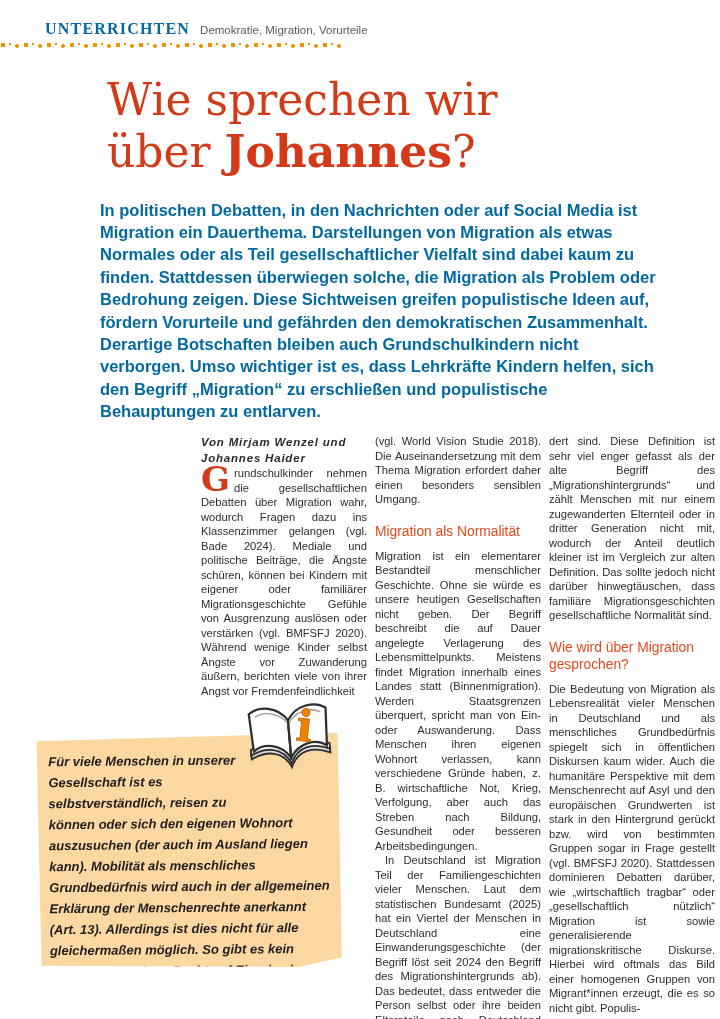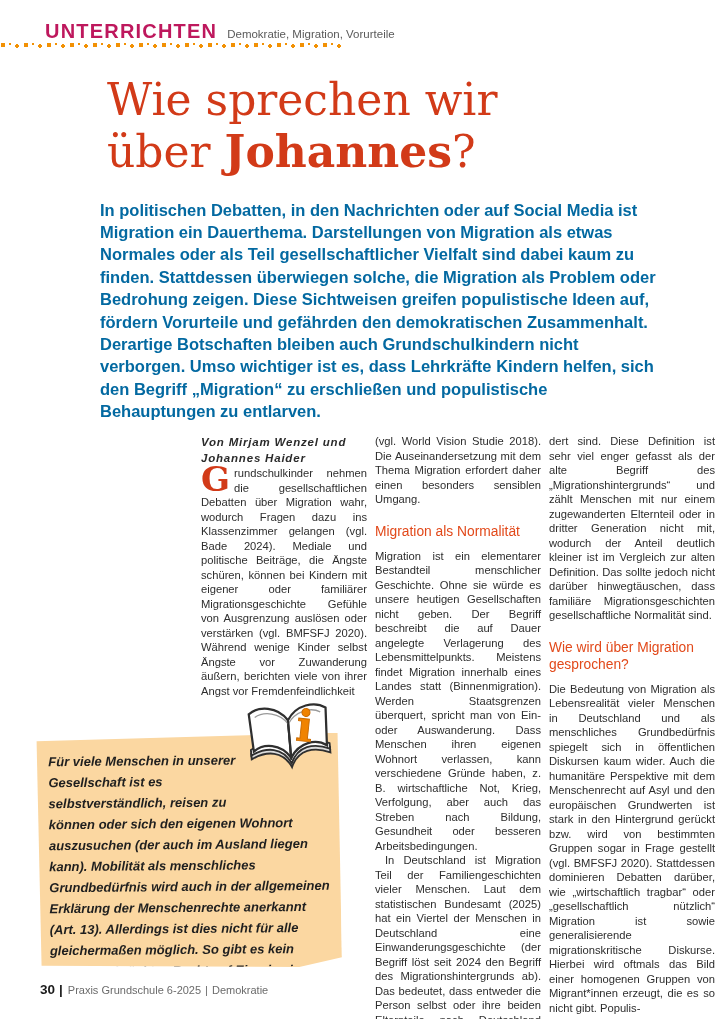--- a/index.html
+++ b/index.html
@@ -3,21 +3,21 @@
 <meta charset="utf-8">
 <style>
   html,body{margin:0;padding:0;background:#ffffff;}
   .page{
     position:relative;width:720px;height:1019px;overflow:hidden;
     background:#ffffff;font-family:"Liberation Sans",sans-serif;color:#2d2d2d;
   }
   
   .header{position:absolute;left:45px;top:20px;white-space:nowrap;}
   .header .section{
-    font-size:20px;font-weight:bold;letter-spacing:1.2px;color:#be185d;
+    font-size:16px;font-weight:bold;letter-spacing:1.2px;color:#0369a1;font-family:Liberation Serif, serif;
   }
   .header .topics{
     font-size:11.5px;color:#5a5a5a;margin-left:10px;
   }
   .dotline{
     position:absolute;left:0;top:41px;width:342px;height:9px;
     background-image:
       radial-gradient(circle 2.2px at 3px 4px,  #f29104 98%, rgba(0,0,0,0) 100%),
       radial-gradient(circle 1.3px at 10px 3px, #f29104 98%, rgba(0,0,0,0) 100%),
       radial-gradient(circle 1.8px at 17px 5px, #f29104 98%, rgba(0,0,0,0) 100%);
@@ -129,17 +129,14 @@
 
       <path d="M50 34 C 42 21, 25 18, 15 24" fill="none" stroke="#9a9a9a" stroke-width="1.4"></path>
       <path d="M50 34 C 58 21, 75 18, 85 24" fill="none" stroke="#9a9a9a" stroke-width="1.4"></path>
 
       <path d="M50 30 L 50 70" stroke="#2f2f2f" stroke-width="2"></path>
     </g>
 
     <text x="57" y="52" transform="rotate(6 62 35)" font-family="DejaVu Serif, Liberation Serif, serif" font-weight="bold" font-size="46" fill="#f08300" stroke="#c96a00" stroke-width="1">i</text>
   </svg>
 
-  <div class="footer">
-    <span class="pagenum">30</span><span class="sep1">|</span><span>Praxis Grundschule 6-2025</span><span class="sep2">|</span><span>Demokratie</span>
-  </div>
 
 </div>
 
 </body></html>

